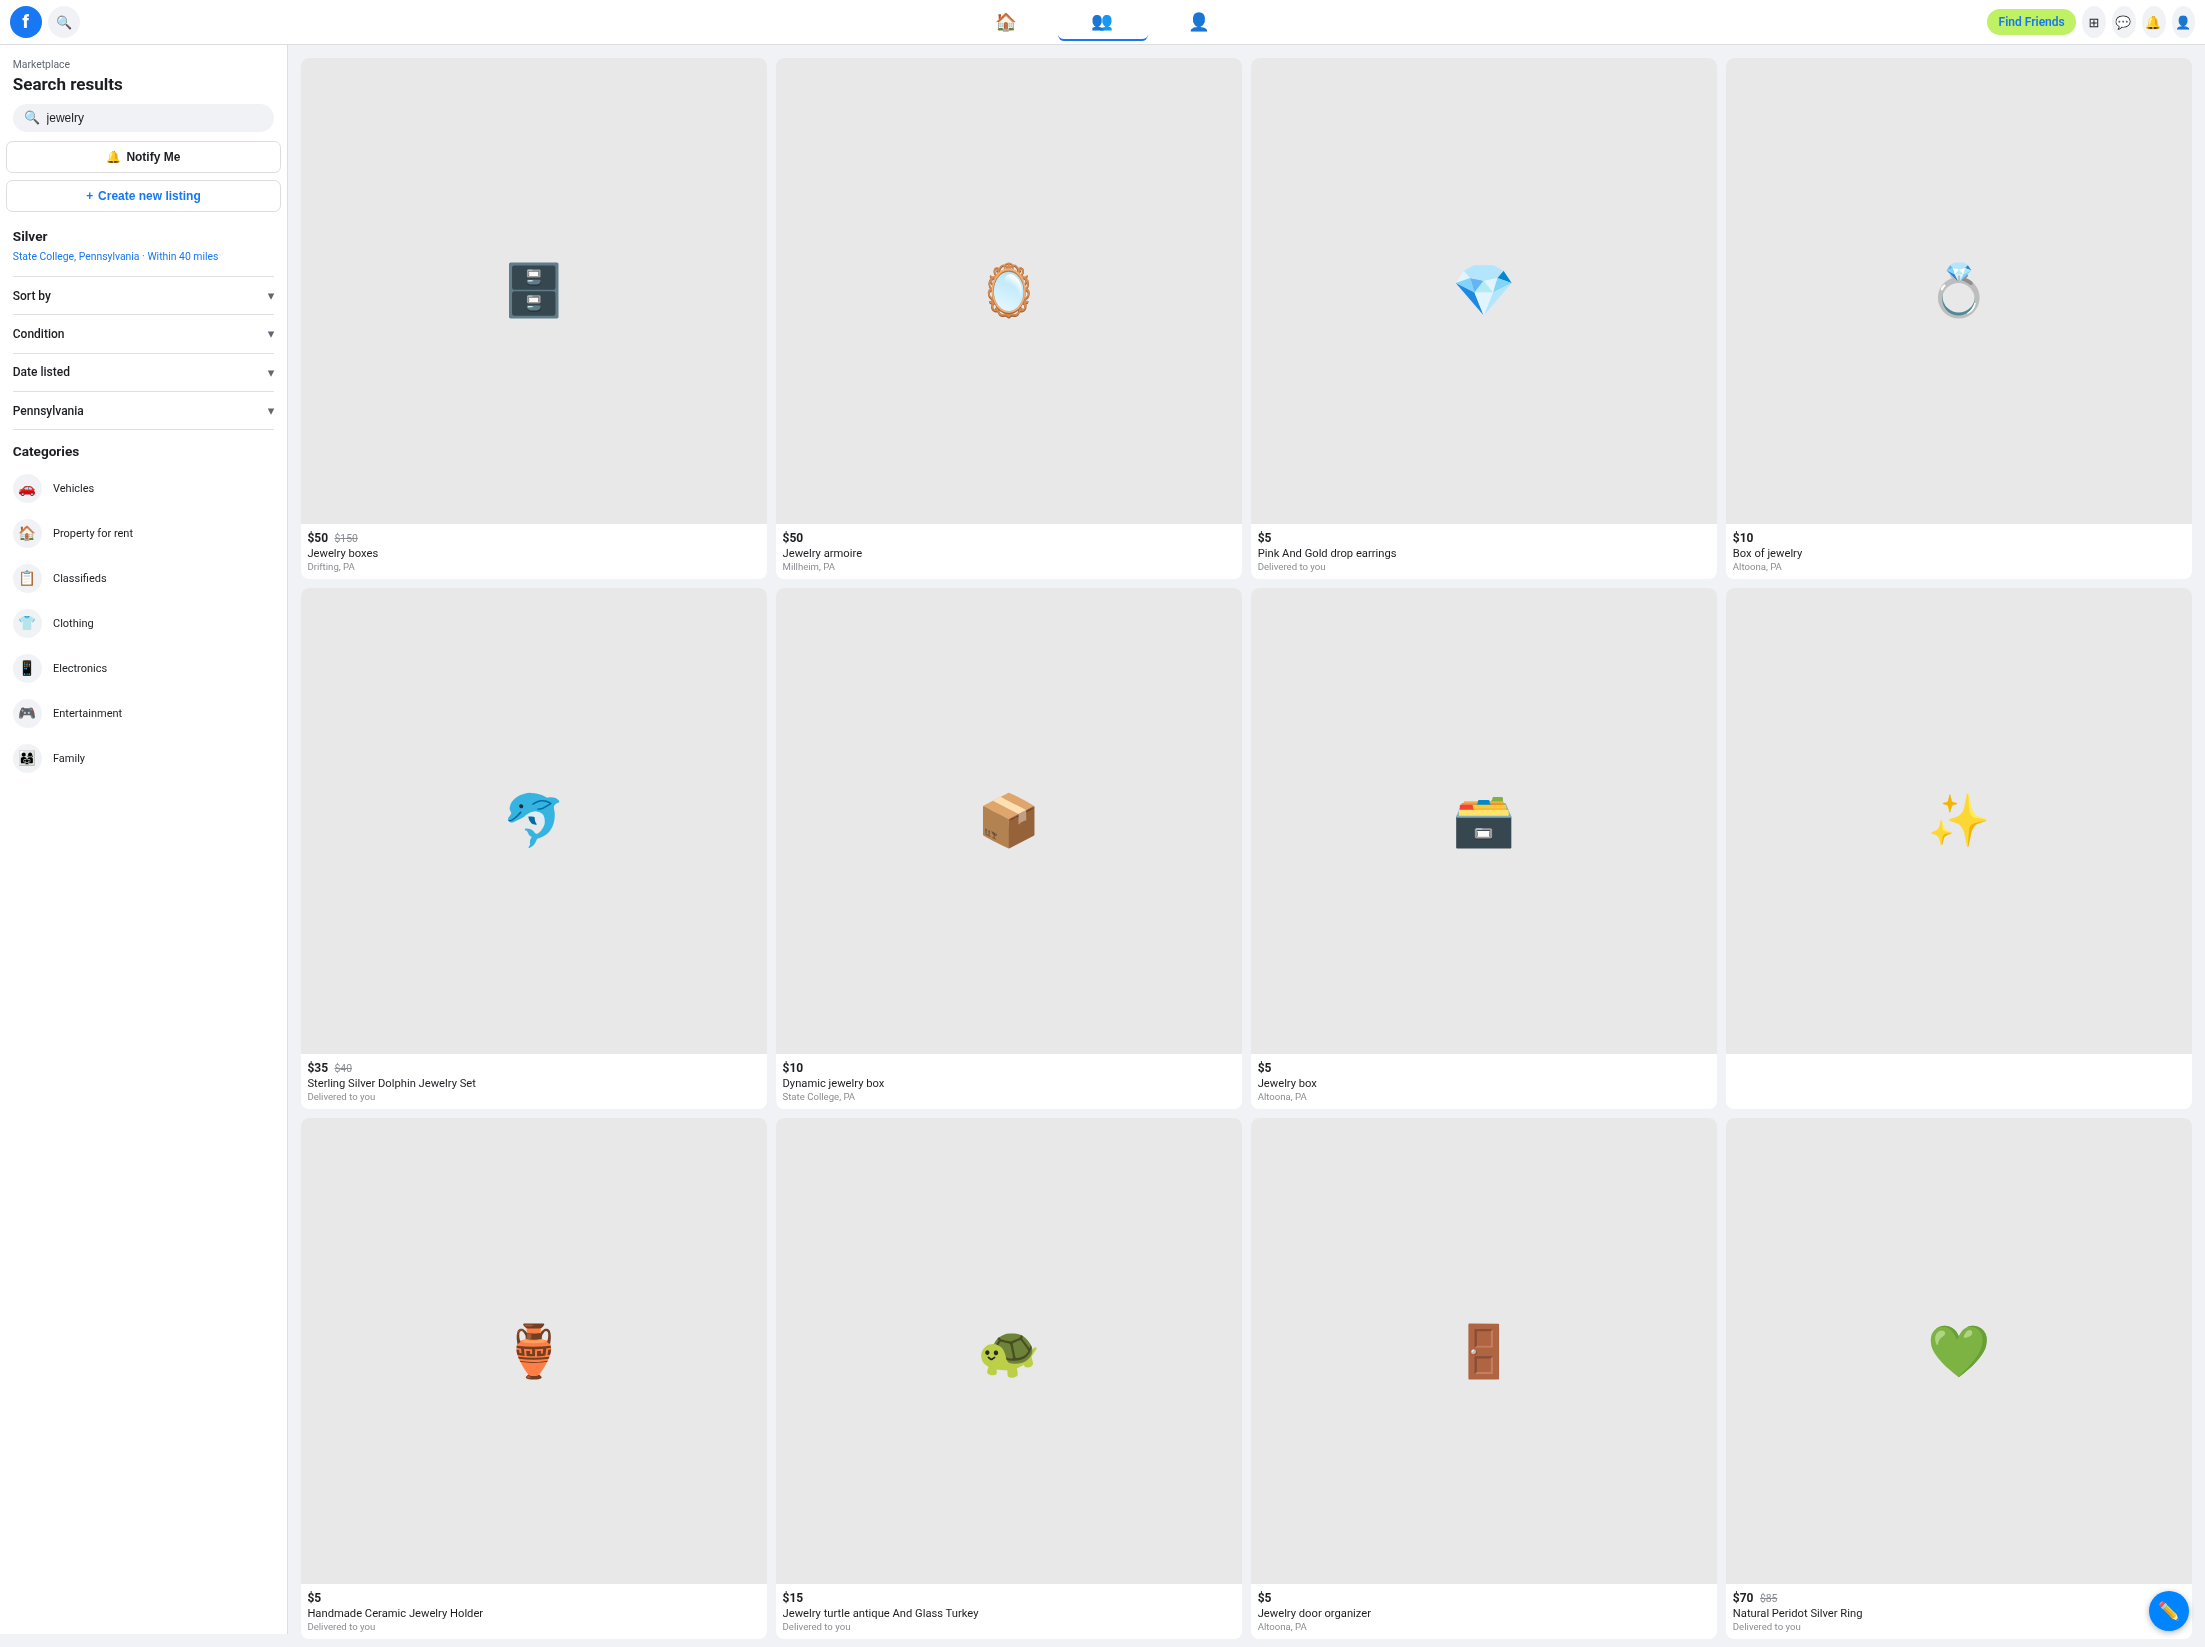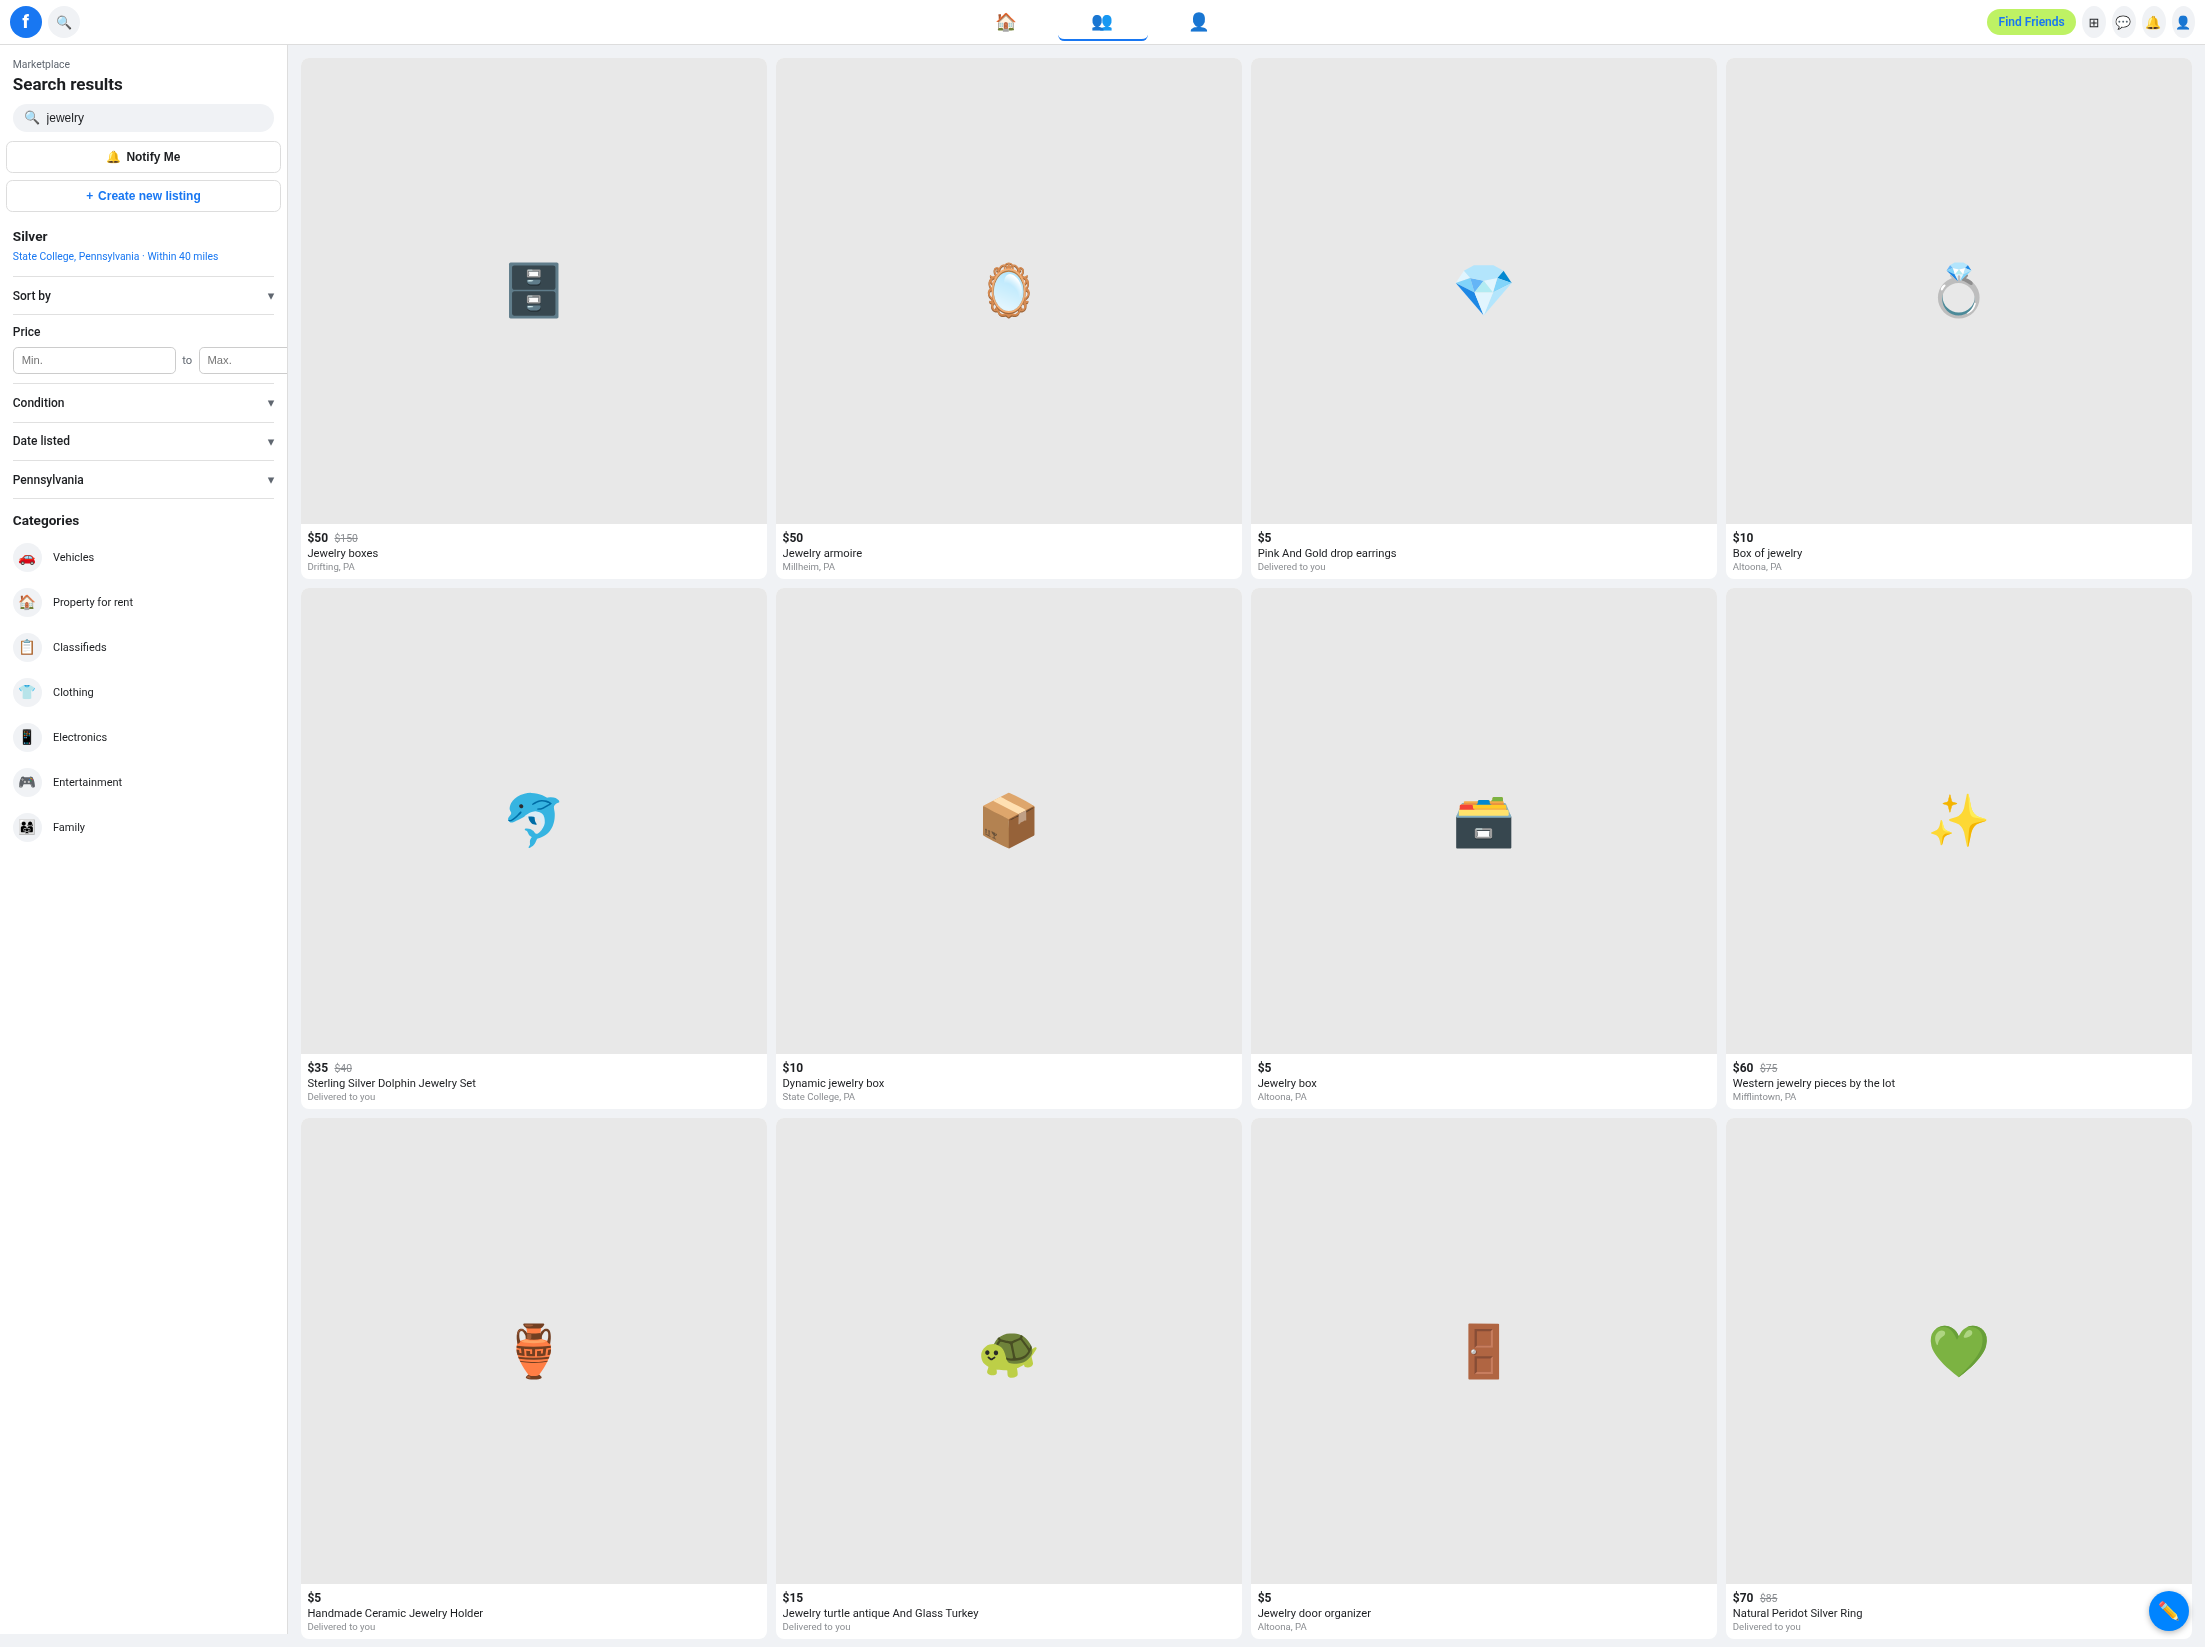--- a/index.html
+++ b/index.html
@@ -117,28 +117,20 @@
 
     <div class="filters-section">
       <div class="filters-title">Silver</div>
       <a class="location-link">State College, Pennsylvania · Within 40 miles</a>
 
       <div class="filter-row">
         <span class="filter-label">Sort by</span>
         <span class="chevron">▾</span>
       </div>
 
-      <div class="price-filter">
-        <div class="price-label">Price</div>
-        <div class="price-inputs">
-          <input type="text" placeholder="Min." style="">
-          <span class="to-text">to</span>
-          <input type="text" placeholder="Max." style="">
-        </div>
-      </div>
 
       <div class="filter-row">
         <span class="filter-label">Condition</span>
         <span class="chevron">▾</span>
       </div>
       <div class="filter-row">
         <span class="filter-label">Date listed</span>
         <span class="chevron">▾</span>
       </div>
       <div class="filter-row">
@@ -272,28 +264,20 @@
           
         </div>
         <div class="product-name">Jewelry box</div>
         <div class="product-location">Altoona, PA</div>
       </div>
     </div>
         <div class="product-card">
       <div class="product-img">
         <div style="font-size:51px; background:#e8e8e8;">✨</div>
       </div>
-      <div class="product-info">
-        <div>
-          <span class="product-price">$60</span>
-          <span class="product-price-original">$75</span>
-        </div>
-        <div class="product-name">Western jewelry pieces by the lot</div>
-        <div class="product-location">Mifflintown, PA</div>
-      </div>
     </div>
         <div class="product-card">
       <div class="product-img">
         <div style="font-size:51px; background:#e8e8e8;">🏺</div>
       </div>
       <div class="product-info">
         <div>
           <span class="product-price">$5</span>
           
         </div>

